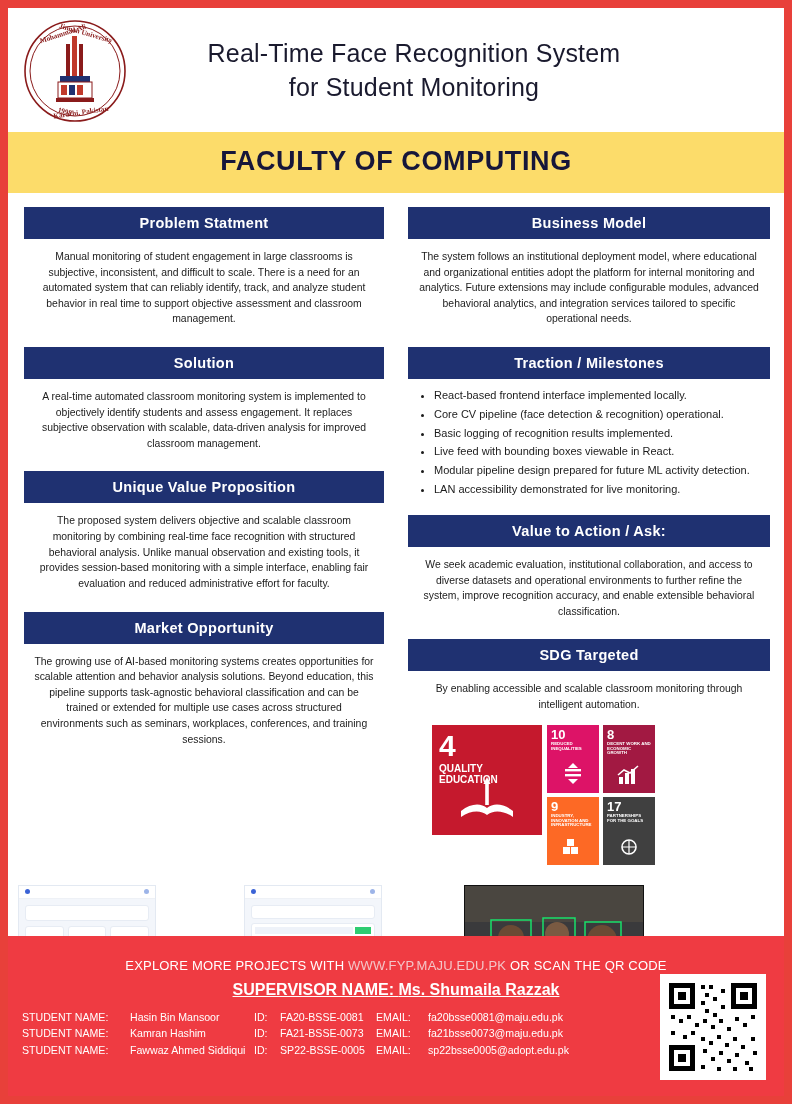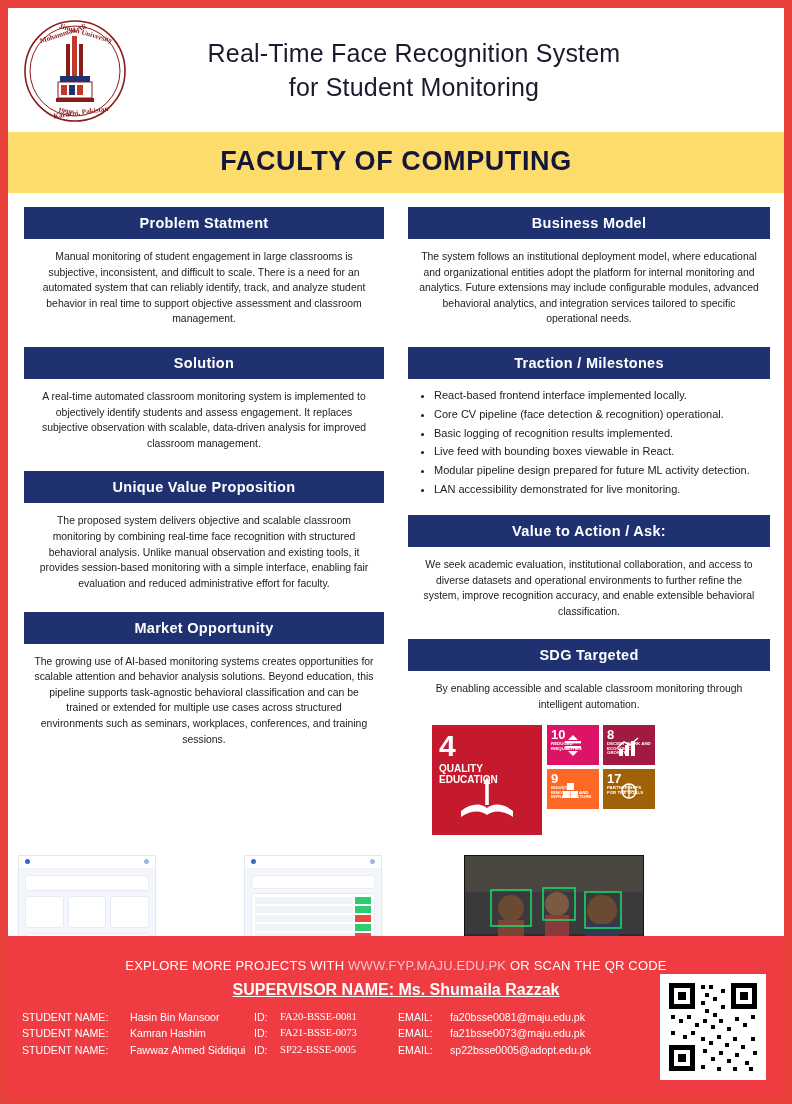--- a/index.html
+++ b/index.html
@@ -106,21 +106,21 @@
     background:#c5192d;
     color:#fff;position:relative;
     padding:6px 7px;box-sizing:border-box;
   }
   .sdg-big .num{font-size:30px;font-weight:bold;line-height:1;}
   .sdg-big .nm{font-size:10px;font-weight:bold;line-height:1.1;margin-top:2px;}
   .sdg-big .book{
     position:absolute;left:50%;bottom:8px;transform:translateX(-50%);
   }
   .sdg-small{
-    width:52px;height:40px;
+    width:52px;height:68px;
     color:#fff;position:relative;
     padding:3px 4px;box-sizing:border-box;
   }
   .sdg-small .num{font-size:13px;font-weight:bold;line-height:1;}
   .sdg-small .nm{font-size:4.4px;font-weight:bold;line-height:1.12;margin-top:1px;}
   .sdg-small .ic{position:absolute;left:50%;bottom:4px;transform:translateX(-50%);}
   .sdg-grid{display:flex;flex-direction:column;gap:4px;}
   .sdg-row{display:flex;gap:4px;}
 
   
@@ -165,21 +165,21 @@
   }
   .students{
     margin-top:10px;
     font-size:10.6px;
     line-height:1.55;
   }
   .st-row{display:flex;}
   .st-label{width:108px;}
   .st-name{width:124px;}
   .st-idl{width:26px;}
-  .st-id{width:118px;font-family:Liberation Serif, serif;}
+  .st-id{width:96px;}
   .st-eml{width:52px;}
   .qr{
     position:absolute;right:18px;bottom:16px;
     width:106px;height:106px;background:#fff;padding:5px;box-sizing:border-box;
   }
   .qr svg{display:block;}
 </style>
 </head>
 <body>
 
@@ -321,21 +321,21 @@
                 <div class="num">9</div>
                 <div class="nm">INDUSTRY, INNOVATION AND INFRASTRUCTURE</div>
                 <div class="ic">
                   <svg width="26" height="20" viewBox="0 0 26 20" aria-hidden="true">
                     <rect x="3" y="10" width="7" height="7" fill="#fff"></rect>
                     <rect x="11" y="10" width="7" height="7" fill="#fff"></rect>
                     <rect x="7" y="2" width="7" height="7" fill="#fff"></rect>
                   </svg>
                 </div>
               </div>
-              <div class="sdg-small" style="background:#a16207;">
+              <div class="sdg-small" style="background:#404040;">
                 <div class="num">17</div>
                 <div class="nm">PARTNERSHIPS FOR THE GOALS</div>
                 <div class="ic">
                   <svg width="24" height="20" viewBox="0 0 24 20" aria-hidden="true">
                     <circle cx="12" cy="10" r="7" stroke="#fff" stroke-width="1.6" fill="none"></circle>
                     <path d="M5 10 h14 M12 3 v14" stroke="#fff" stroke-width="1.2"></path>
                   </svg>
                 </div>
               </div>
             </div>

